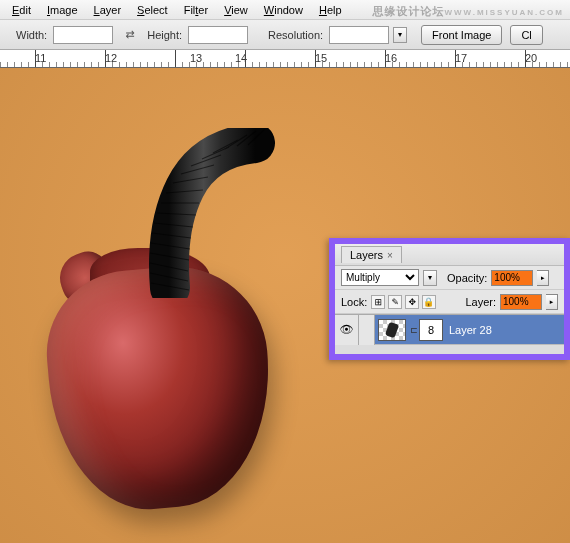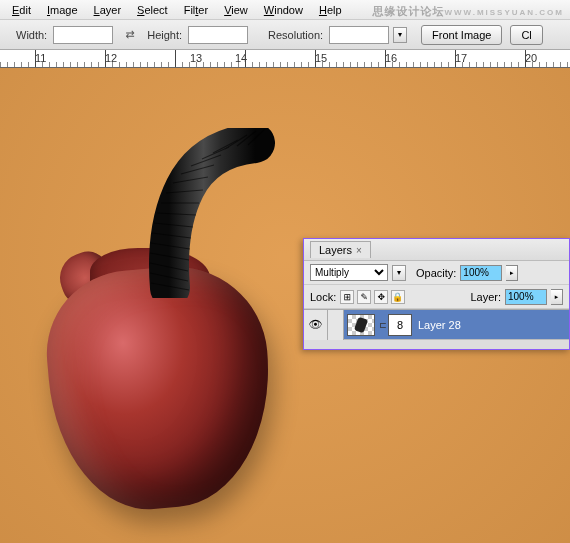--- a/index.html
+++ b/index.html
@@ -29,27 +29,27 @@
 .heart-body { position:absolute; width: 220px; height: 240px; left:10px; top:30px; background: radial-gradient(ellipse at 35% 30%, #d96a6a 0%, #a8352e 30%, #7a1f1d 60%, #4a1210 100%); border-radius: 50% 55% 60% 55% / 45% 50% 80% 75%; box-shadow: inset -20px -20px 40px rgba(0,0,0,0.5), inset 20px 10px 30px rgba(255,200,180,0.25), 5px 15px 25px rgba(0,0,0,0.3); transform: rotate(-5deg); }
 .heart-top { position:absolute; left:50px; top:10px; width:120px; height:60px; background: radial-gradient(#a03530,#6a1a18); border-radius: 40% 50% 30% 30%; box-shadow: inset 0 -8px 15px rgba(0,0,0,0.4); }
 .heart-vessel { position:absolute; left:20px; top:15px; width:50px; height:50px; background: radial-gradient(#c85a52,#7a2420); border-radius: 50% 40% 50% 40%; transform: rotate(-20deg); box-shadow: inset -5px -5px 10px rgba(0,0,0,0.4); }
 
 .tube { position:absolute; left:145px; top:60px; width:130px; height:170px; }
 .tube svg { width:100%; height:100%; }
 
 .watermark { position: absolute; top: 4px; right: 6px; color: rgba(140,140,140,0.7); font-size: 12px; font-weight: bold; letter-spacing: 1px; }
 .watermark .sub { font-size: 8px; color: rgba(150,150,150,0.6); letter-spacing: 2px; margin-left: 0; }
 
-.layers-panel { position: absolute; right: 0; top: 238px; width: 267px; background: #e6e6e6; border: 1px solid #8b5cf6; box-shadow: -2px 2px 6px rgba(0,0,0,0.3); }
+.layers-panel { position: absolute; right: 0; top: 238px; width: 241px; background: #e6e6e6; border: 6px solid #8b5cf6; box-shadow: -2px 2px 6px rgba(0,0,0,0.3); }
 .panel-tabs { height: 22px; display: flex; align-items: center; padding: 0 6px; background: linear-gradient(#ececec,#dcdcdc); border-bottom: 1px solid #bbb; }
 .panel-tab { background: #e6e6e6; border: 1px solid #aaa; border-bottom: none; padding: 2px 8px; font-size: 11px; display: flex; align-items: center; gap: 4px; }
 .close-x { font-size: 10px; color: #666; }
 .panel-row { height: 24px; display: flex; align-items: center; padding: 0 6px; gap: 4px; border-bottom: 1px solid #ccc; }
 .blend-select { width: 78px; height: 17px; border: 1px solid #888; background: #fff; font-size: 10px; }
-.pct-input { width: 42px; height: 16px; border: 1px solid #888; background: #7dd3fc; font-size: 10px; text-align: left; padding: 0 2px; }
+.pct-input { width: 42px; height: 16px; border: 1px solid #888; background: #f97316; font-size: 10px; text-align: left; padding: 0 2px; }
 .slider-btn { width: 12px; height: 16px; border: 1px solid #888; border-left: none; background: linear-gradient(#fff,#ddd); font-size: 7px; display:flex; align-items:center; justify-content:center; }
 .lock-icons { display: flex; gap: 3px; align-items: center; }
 .lock-ico { width: 14px; height: 14px; border: 1px solid #aaa; background: #f5f5f5; display:flex; align-items:center; justify-content:center; font-size:9px; }
 
 .layer-row { height: 30px; background: #5a7fbf; display: flex; align-items: center; border-top: 1px solid #aaa; }
 .eye-col { width: 24px; height: 30px; background: #e6e6e6; border-right: 1px solid #aaa; display: flex; align-items:center; justify-content:center; }
 .link-col { width: 16px; height: 30px; background: #e6e6e6; border-right: 1px solid #aaa; }
 .thumb { width: 28px; height: 22px; background: #fff; border: 1px solid #555; margin: 0 3px; position: relative; }
 .thumb.checker { background: repeating-conic-gradient(#ccc 0 25%, #fff 0 50%) 0 0/8px 8px; }
 .thumb .tube-mini { position:absolute; left:8px; top:3px; width:10px; height:14px; background:#222; border-radius:3px; transform: rotate(20deg);}

